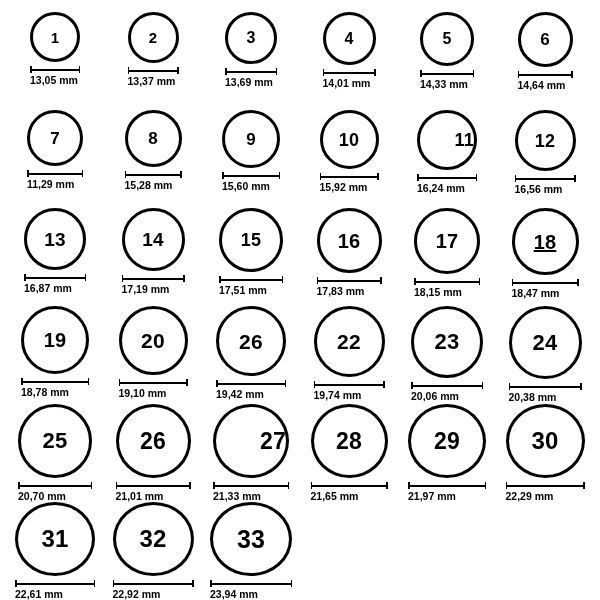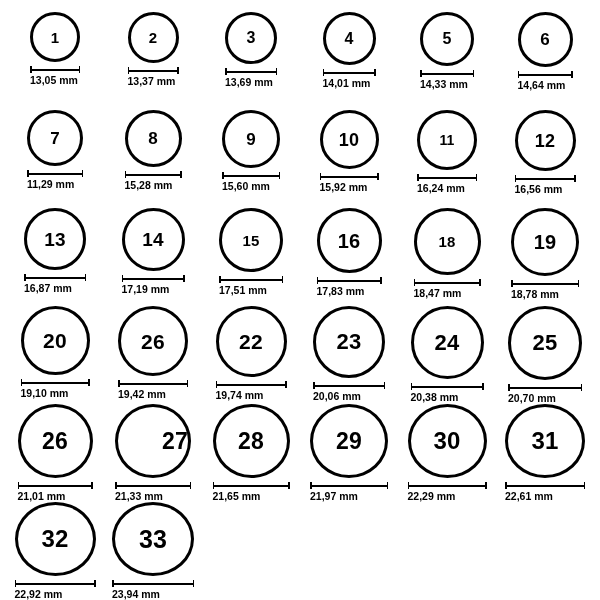--- a/index.html
+++ b/index.html
@@ -201,21 +201,21 @@
           <span class="ring-label">10</span>
         </div>
         <div class="dim">
           <div class="dim-bar" style="width: 59px;">
             <div class="dim-line"></div>
           </div>
           <div class="dim-text">15,92 mm</div>
         </div>
       </div>
       <div class="cell">
-        <div class="ring" style="width: 60px; height: 60px; font-size: 14px;">
+        <div class="ring" style="width: 60px; height: 60px; font-size: 18px; justify-content: flex-end;">
           <span class="ring-label">11</span>
         </div>
         <div class="dim">
           <div class="dim-bar" style="width: 60px;">
             <div class="dim-line"></div>
           </div>
           <div class="dim-text">16,24 mm</div>
         </div>
       </div>
       <div class="cell">
@@ -245,21 +245,21 @@
           <span class="ring-label">14</span>
         </div>
         <div class="dim">
           <div class="dim-bar" style="width: 63px;">
             <div class="dim-line"></div>
           </div>
           <div class="dim-text">17,19 mm</div>
         </div>
       </div>
       <div class="cell">
-        <div class="ring" style="width: 64px; height: 64px; font-size: 15px;">
+        <div class="ring" style="width: 64px; height: 64px; font-size: 18px;">
           <span class="ring-label">15</span>
         </div>
         <div class="dim">
           <div class="dim-bar" style="width: 64px;">
             <div class="dim-line"></div>
           </div>
           <div class="dim-text">17,51 mm</div>
         </div>
       </div>
       <div class="cell">
@@ -267,21 +267,32 @@
           <span class="ring-label">16</span>
         </div>
         <div class="dim">
           <div class="dim-bar" style="width: 65px;">
             <div class="dim-line"></div>
           </div>
           <div class="dim-text">17,83 mm</div>
         </div>
       </div>
       <div class="cell">
-        <div class="ring" style="width: 67px; height: 67px; font-size: 15px;">
+        <div class="ring" style="width: 66px; height: 66px; font-size: 20px;">
+          <span class="ring-label">17</span>
+        </div>
+        <div class="dim">
+          <div class="dim-bar" style="width: 66px;">
+            <div class="dim-line"></div>
+          </div>
+          <div class="dim-text">18,15 mm</div>
+        </div>
+      </div>
+      <div class="cell">
+        <div class="ring" style="width: 67px; height: 67px; font-size: 20px; text-decoration: underline;">
           <span class="ring-label">18</span>
         </div>
         <div class="dim">
           <div class="dim-bar" style="width: 67px;">
             <div class="dim-line"></div>
           </div>
           <div class="dim-text">18,47 mm</div>
         </div>
       </div>
       <div class="cell">

